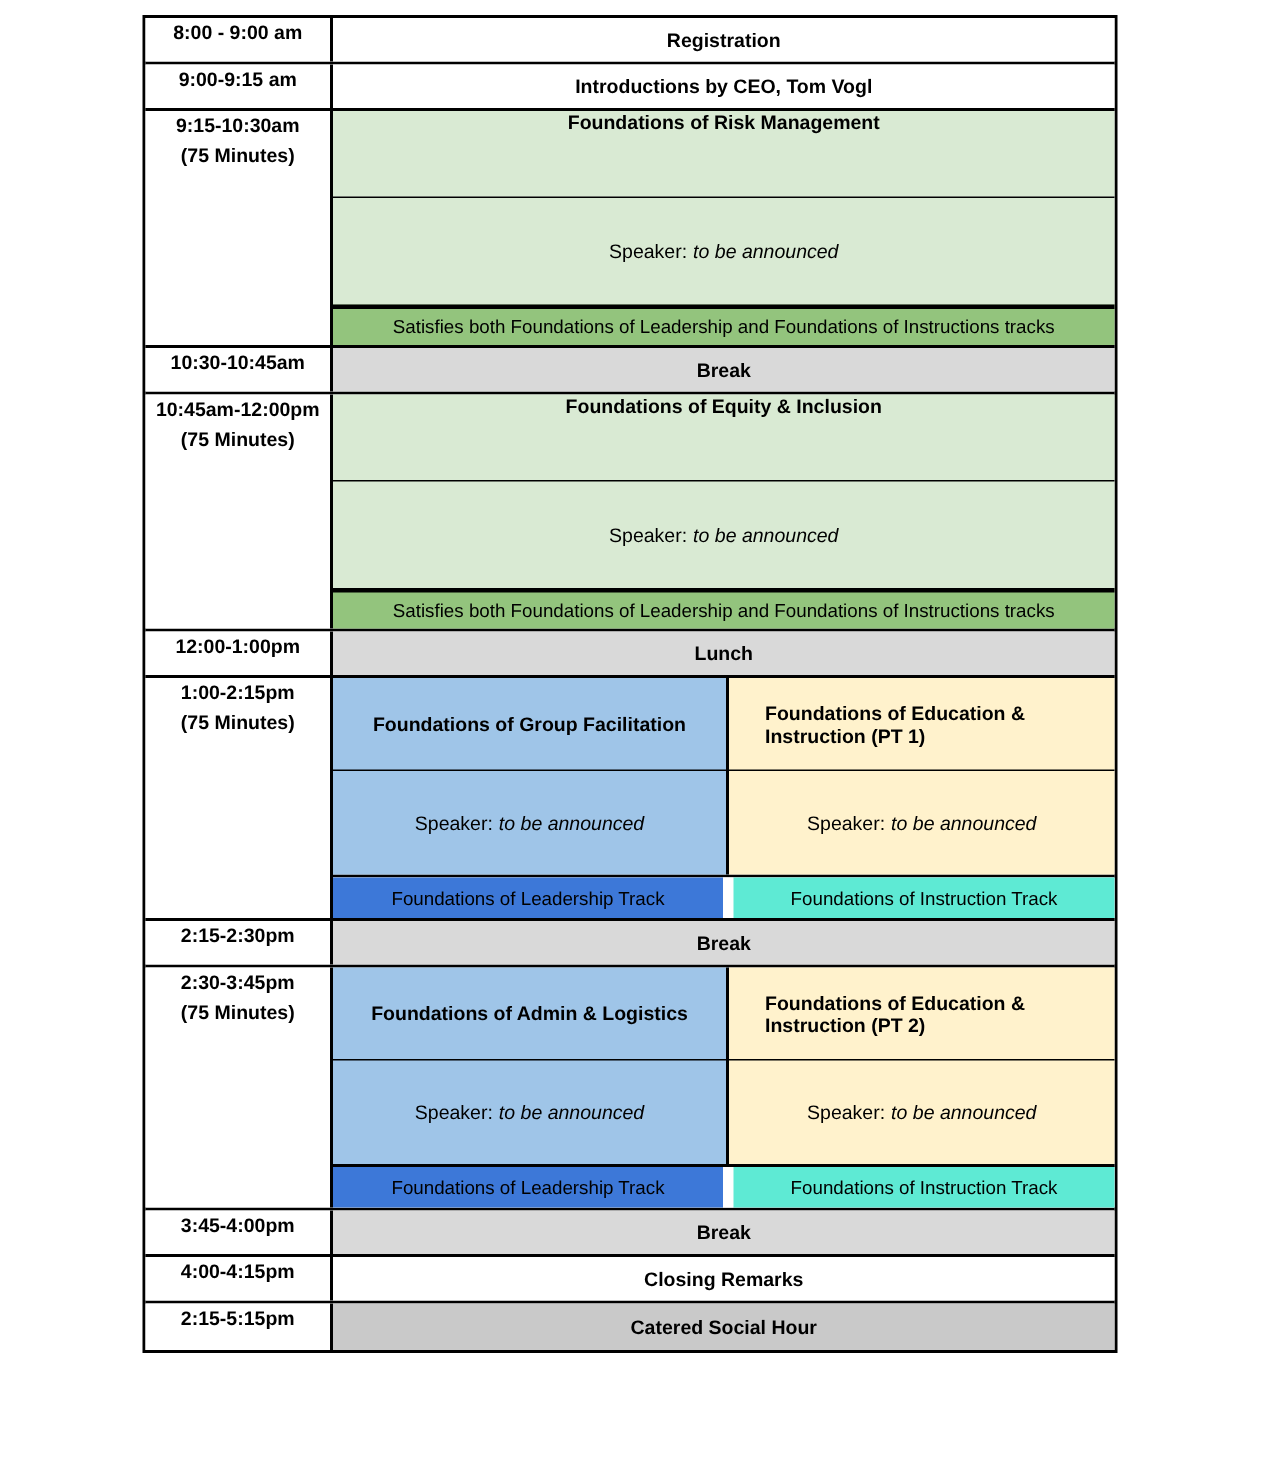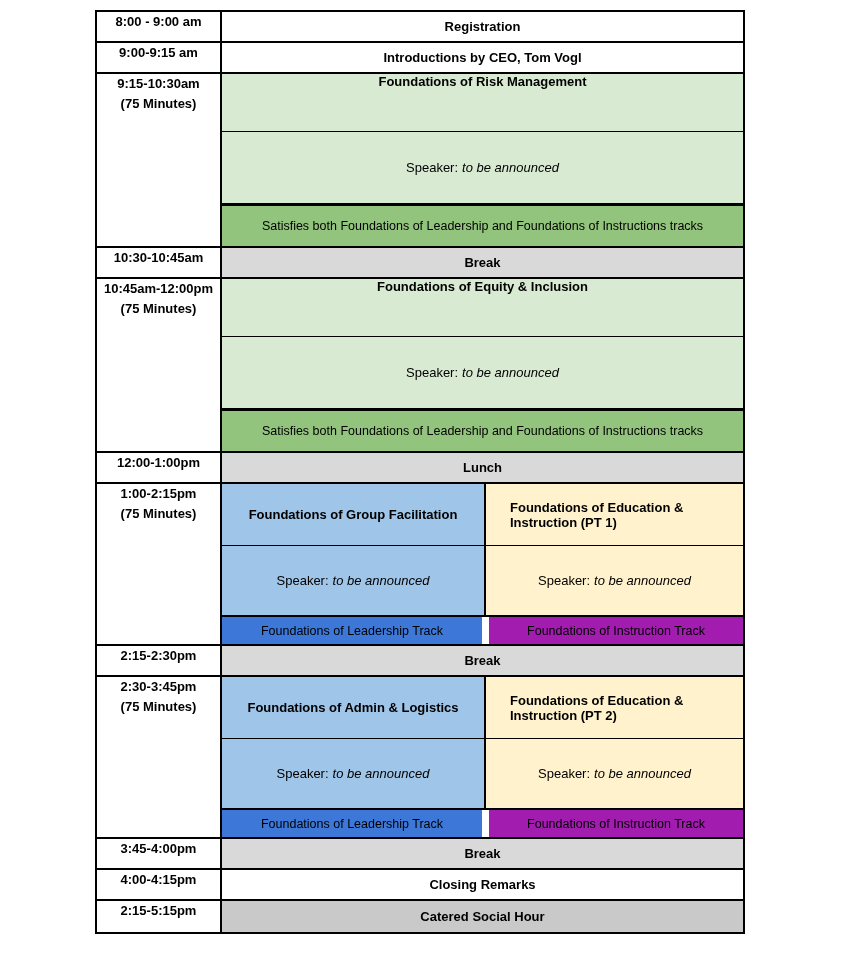--- a/index.html
+++ b/index.html
@@ -35,21 +35,21 @@
   .block-content { flex: 1; display: flex; flex-direction: column; }
   .s-title {
     height: 57px; background: #d9ead3; font-weight: 700; font-size: 13px;
     display: flex; align-items: flex-start; justify-content: center; text-align: center;
   }
   .s-speaker {
     height: 72px; background: #d9ead3; border-top: 1px solid #000; font-size: 13px;
     display: flex; align-items: center; justify-content: center;
   }
   .s-footer {
-    height: 43px; background: #93c47d; border-top: 3px solid #000; font-size: 12.5px;
+    height: 27px; background: #93c47d; border-top: 3px solid #000; font-size: 12.5px;
     display: flex; align-items: center; justify-content: center; text-align: center;
   }
 
   
   .d-main { display: flex; border-bottom: 2px solid #000; }
   .d-col { display: flex; flex-direction: column; }
   .d-left  { width: 264px; border-right: 2px solid #000; background: #9fc5e8; }
   .d-right { flex: 1; background: #fff2cc; }
   .d-title {
     height: 61px; font-weight: 700; font-size: 13px; text-align: left;
@@ -60,21 +60,21 @@
     height: 70px; border-top: 1px solid #000; font-size: 13px;
     display: flex; align-items: center; justify-content: center;
   }
   .d-footer-row { height: 27px; display: flex; background: #fff; }
   .f-left {
     width: 260px; background: #3d78d8; font-size: 12.5px;
     display: flex; align-items: center; justify-content: center;
   }
   .f-gap { width: 7px; background: #fff; }
   .f-right {
-    flex: 1; background: #a21caf; font-size: 12.5px;
+    flex: 1; background: #5eead4; font-size: 12.5px;
     display: flex; align-items: center; justify-content: center;
   }
 
   .sp-label { margin-right: 4px; }
   .it { font-style: italic; }
 </style>
 </head>
 <body>
 
 <div class="schedule-table">

